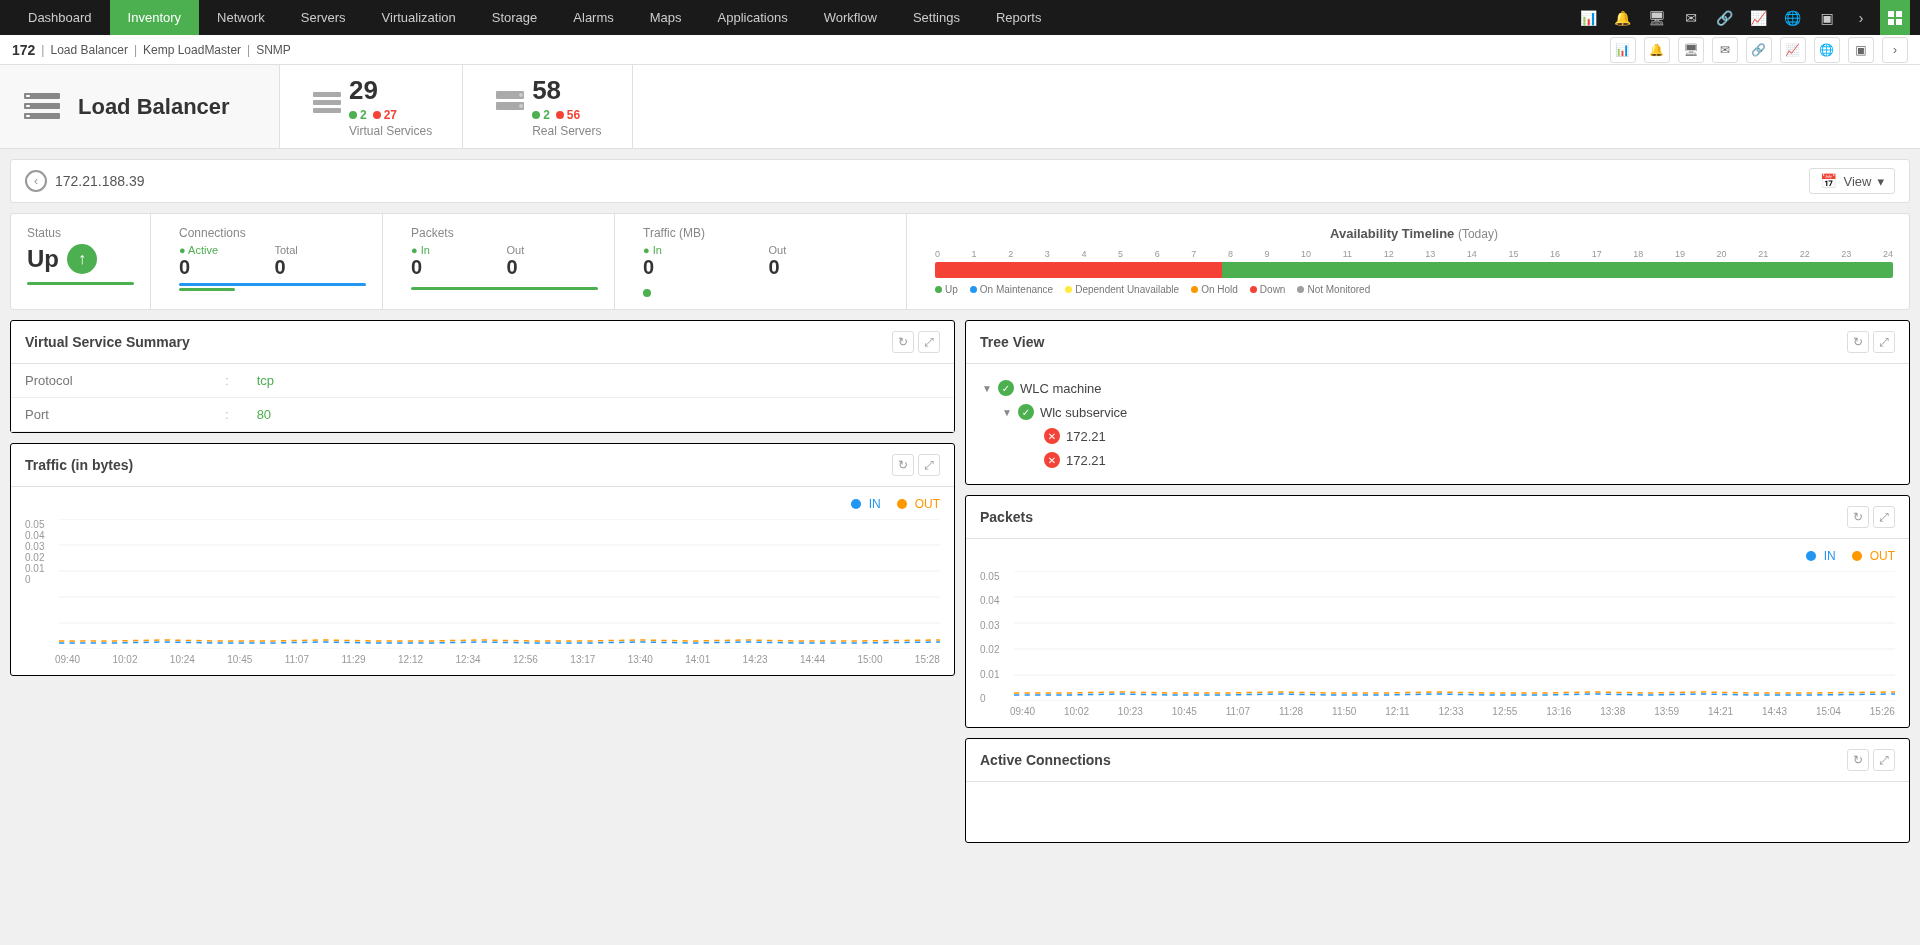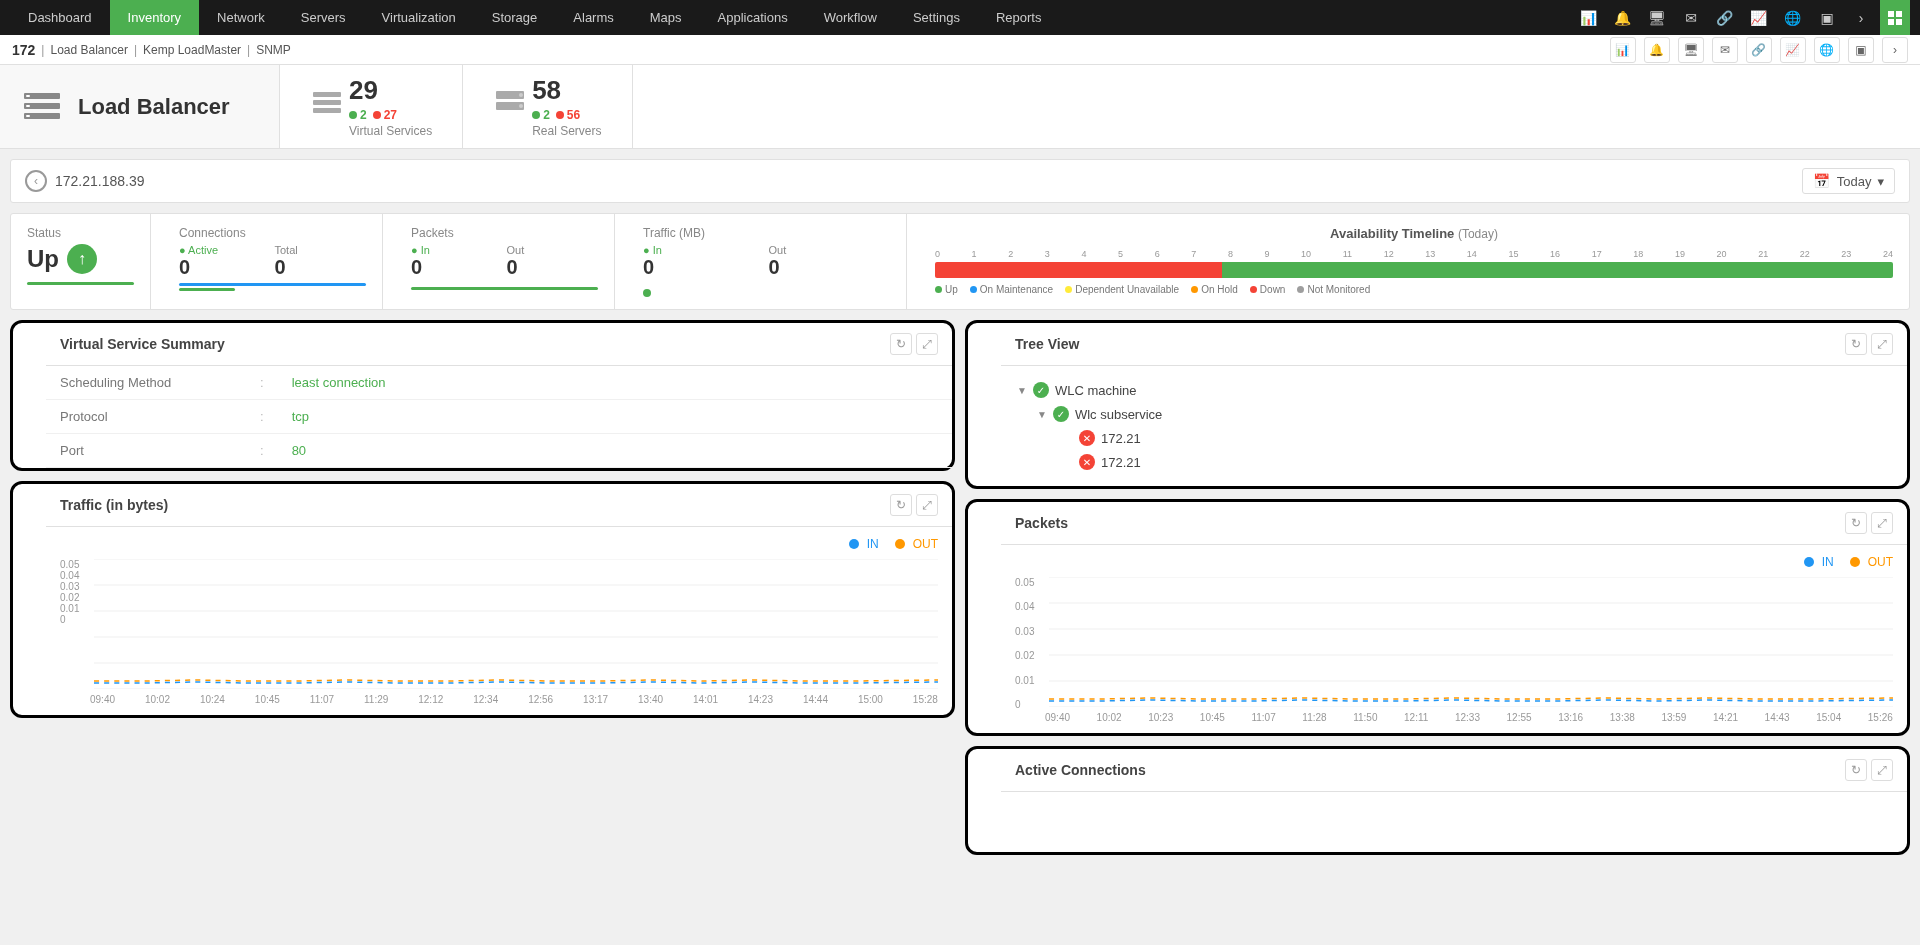--- a/index.html
+++ b/index.html
@@ -329,23 +329,22 @@
     }
 
     
     .panels-row {
       display: grid;
       grid-template-columns: 1fr 1fr;
       gap: 10px;
     }
     .panel {
       background: #fff;
-      border: 3px solid #000000;
-      border-radius: 12px;
-      padding-left: 33px;
+      border: 1px solid #000000;
+      border-radius: 3px;
     }
     .panel-header {
       display: flex;
       align-items: center;
       justify-content: space-between;
       padding: 10px 14px;
       border-bottom: 1px solid #e0e0e0;
     }
     .panel-title {
       font-size: 14px;
@@ -600,21 +599,21 @@
 
 <div class="main-content">
 
   <div class="ip-bar">
     <div class="ip-back">
       <div class="back-icon">‹</div>
       <span>172.21.188.39</span>
     </div>
     <div class="today-select">
       <span style="font-size:14px;">📅</span>
-      <span>Today</span>
+      <span>View</span>
       <span>▾</span>
     </div>
   </div>
 
   <div class="stats-row">
 
     <div class="stat-cell">
       <div class="stat-cell-label">Status</div>
       <div class="stat-cell-value">
         <span class="status-up">Up</span>
@@ -751,25 +750,20 @@
         <div class="panel-header">
           <span class="panel-title">Virtual Service Summary</span>
           <div class="panel-actions">
             <div class="panel-btn">↻</div>
             <div class="panel-btn">⤢</div>
           </div>
         </div>
         <table class="vs-table">
           <tbody>
             <tr>
-              <td>Scheduling Method</td>
-              <td>:</td>
-              <td>least connection</td>
-            </tr>
-            <tr>
               <td>Protocol</td>
               <td>:</td>
               <td>tcp</td>
             </tr>
             <tr>
               <td>Port</td>
               <td>:</td>
               <td>80</td>
             </tr>
           </tbody>

